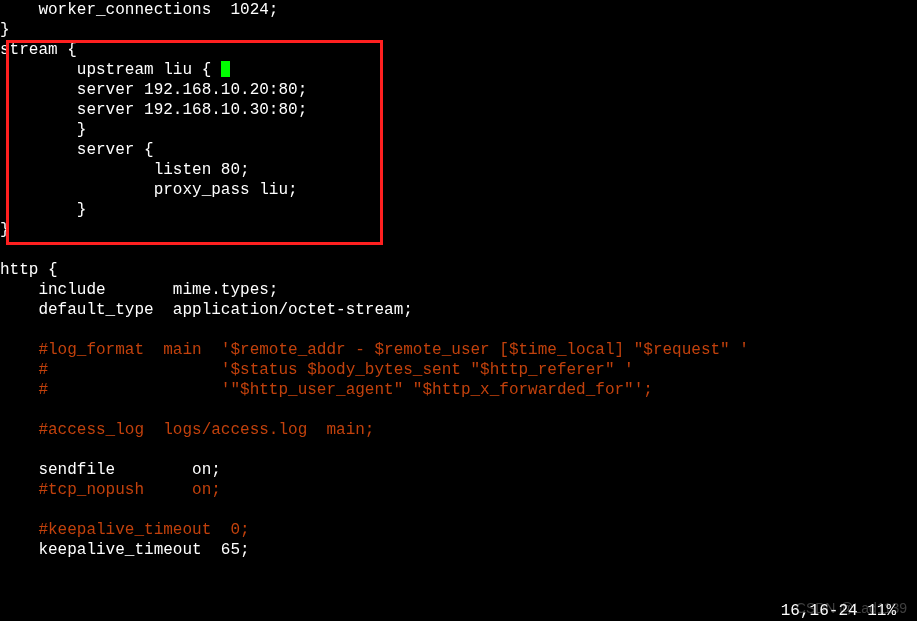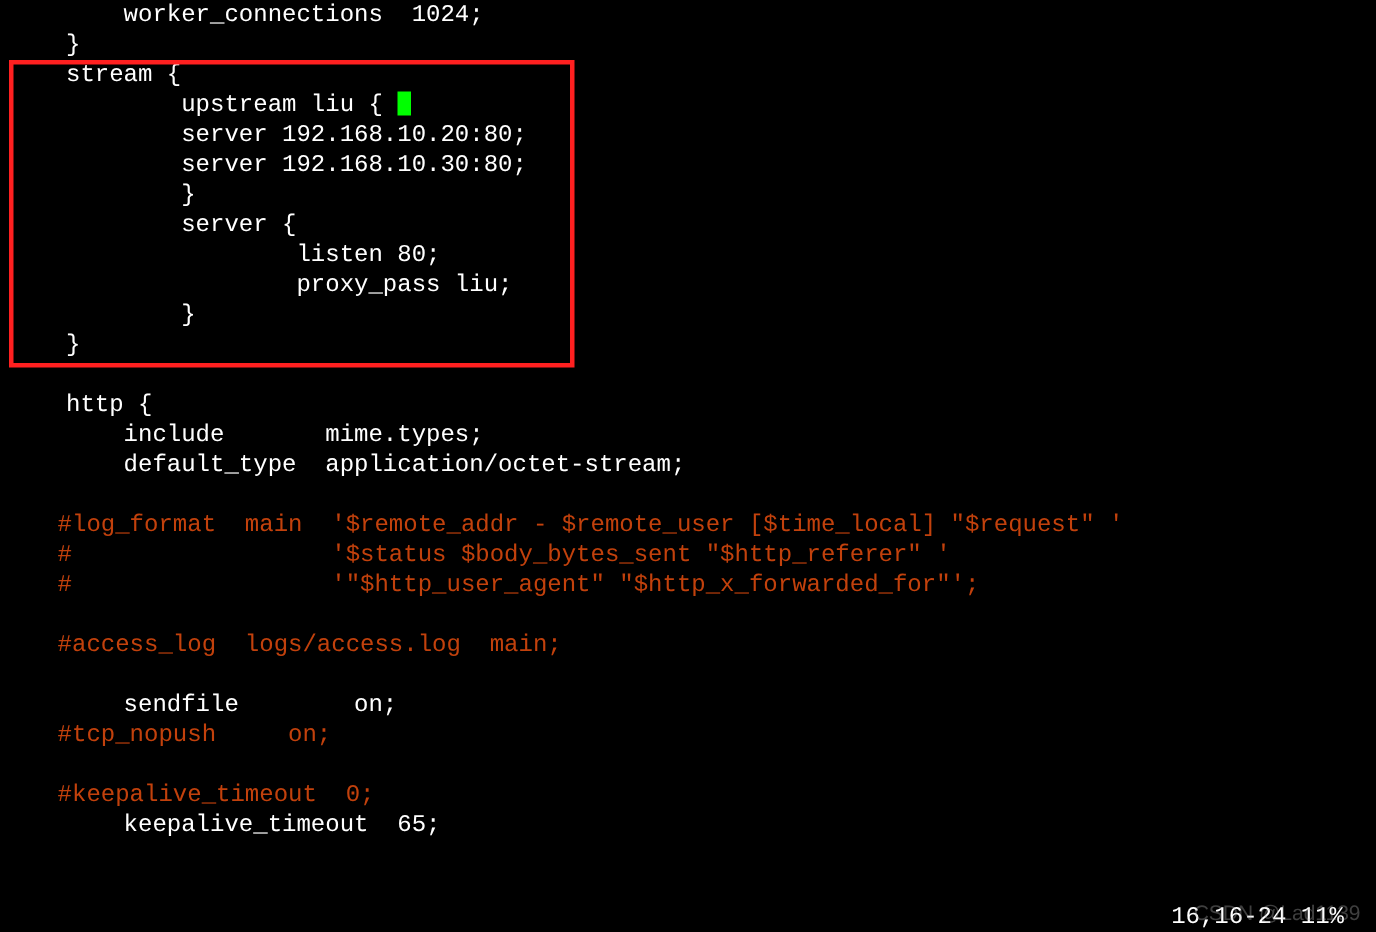--- a/index.html
+++ b/index.html
@@ -18,21 +18,21 @@
   .editor {
     position: relative;
     white-space: pre;
     padding: 0;
   }
   .line {
     white-space: pre;
     height: 20px;
   }
   .cmt { color: #c2410c; }
-  .norm { color: #fff; margin-left: 44px; }
+  .norm { color: #fff; }
   .highlight-box {
     position: absolute;
     border: 3px solid #ff2020;
     pointer-events: none;
     box-sizing: border-box;
   }
   .cursor {
     display: inline-block;
     width: 9px;
     height: 16px;

